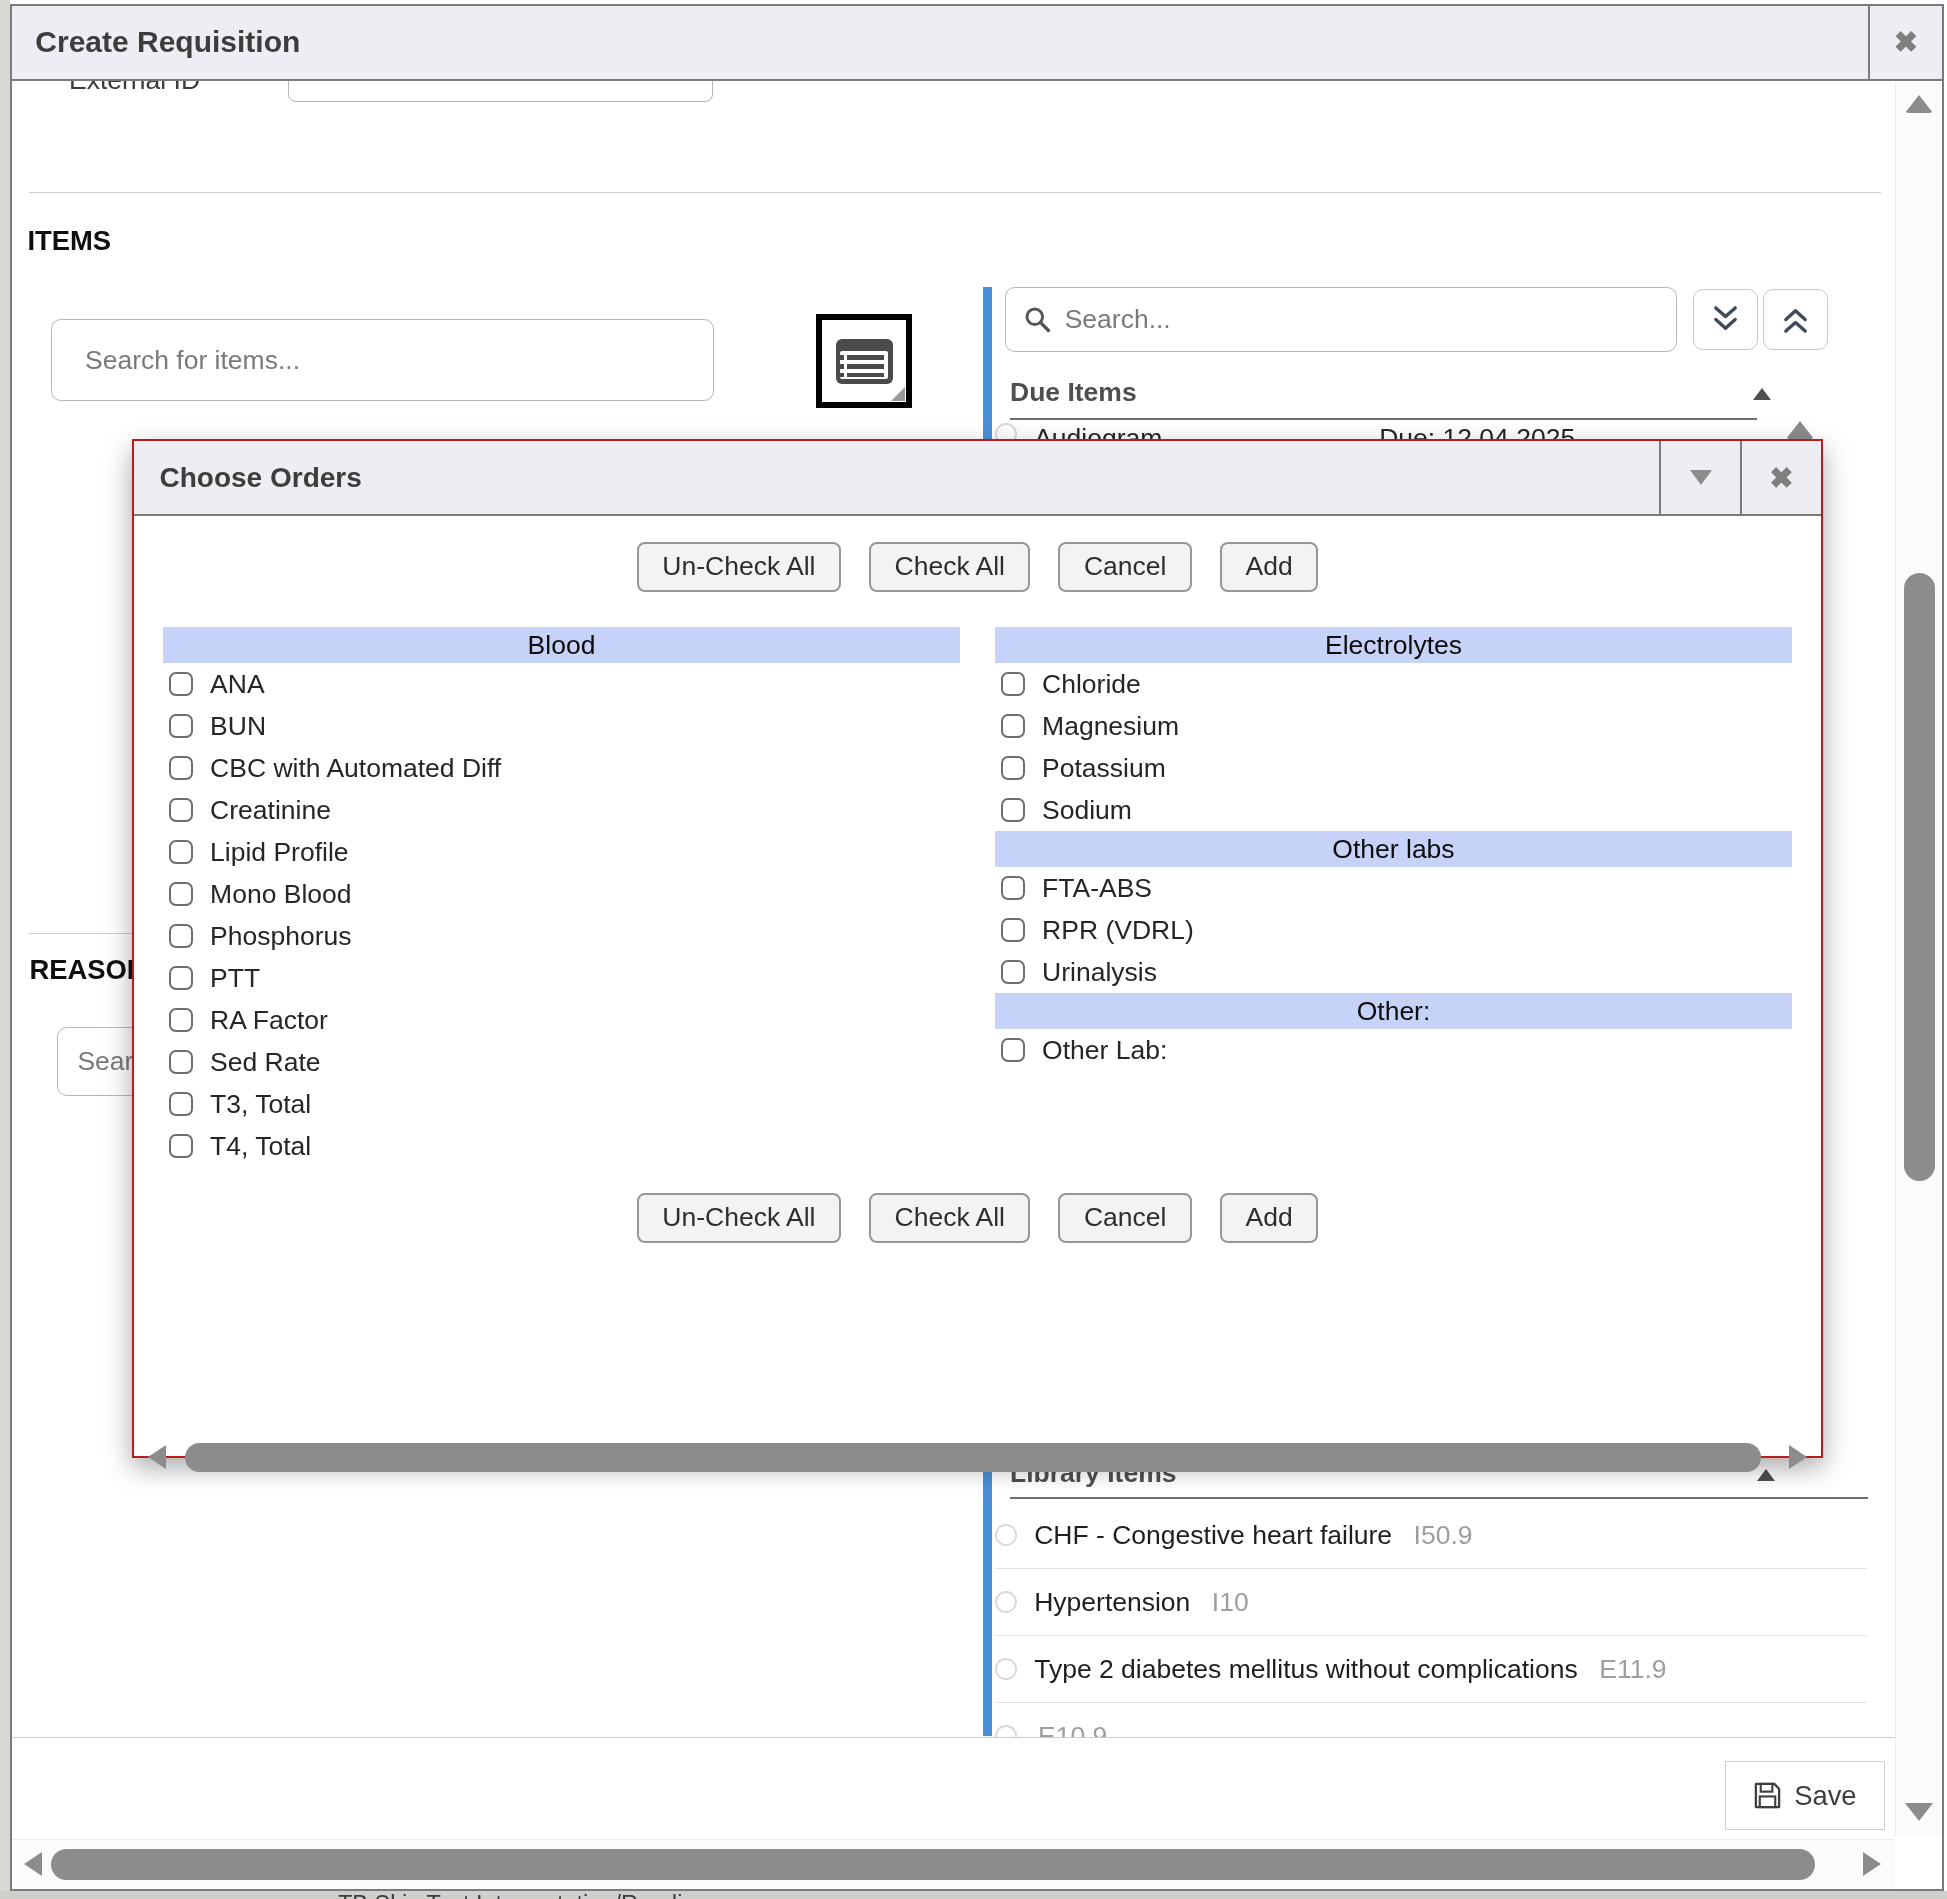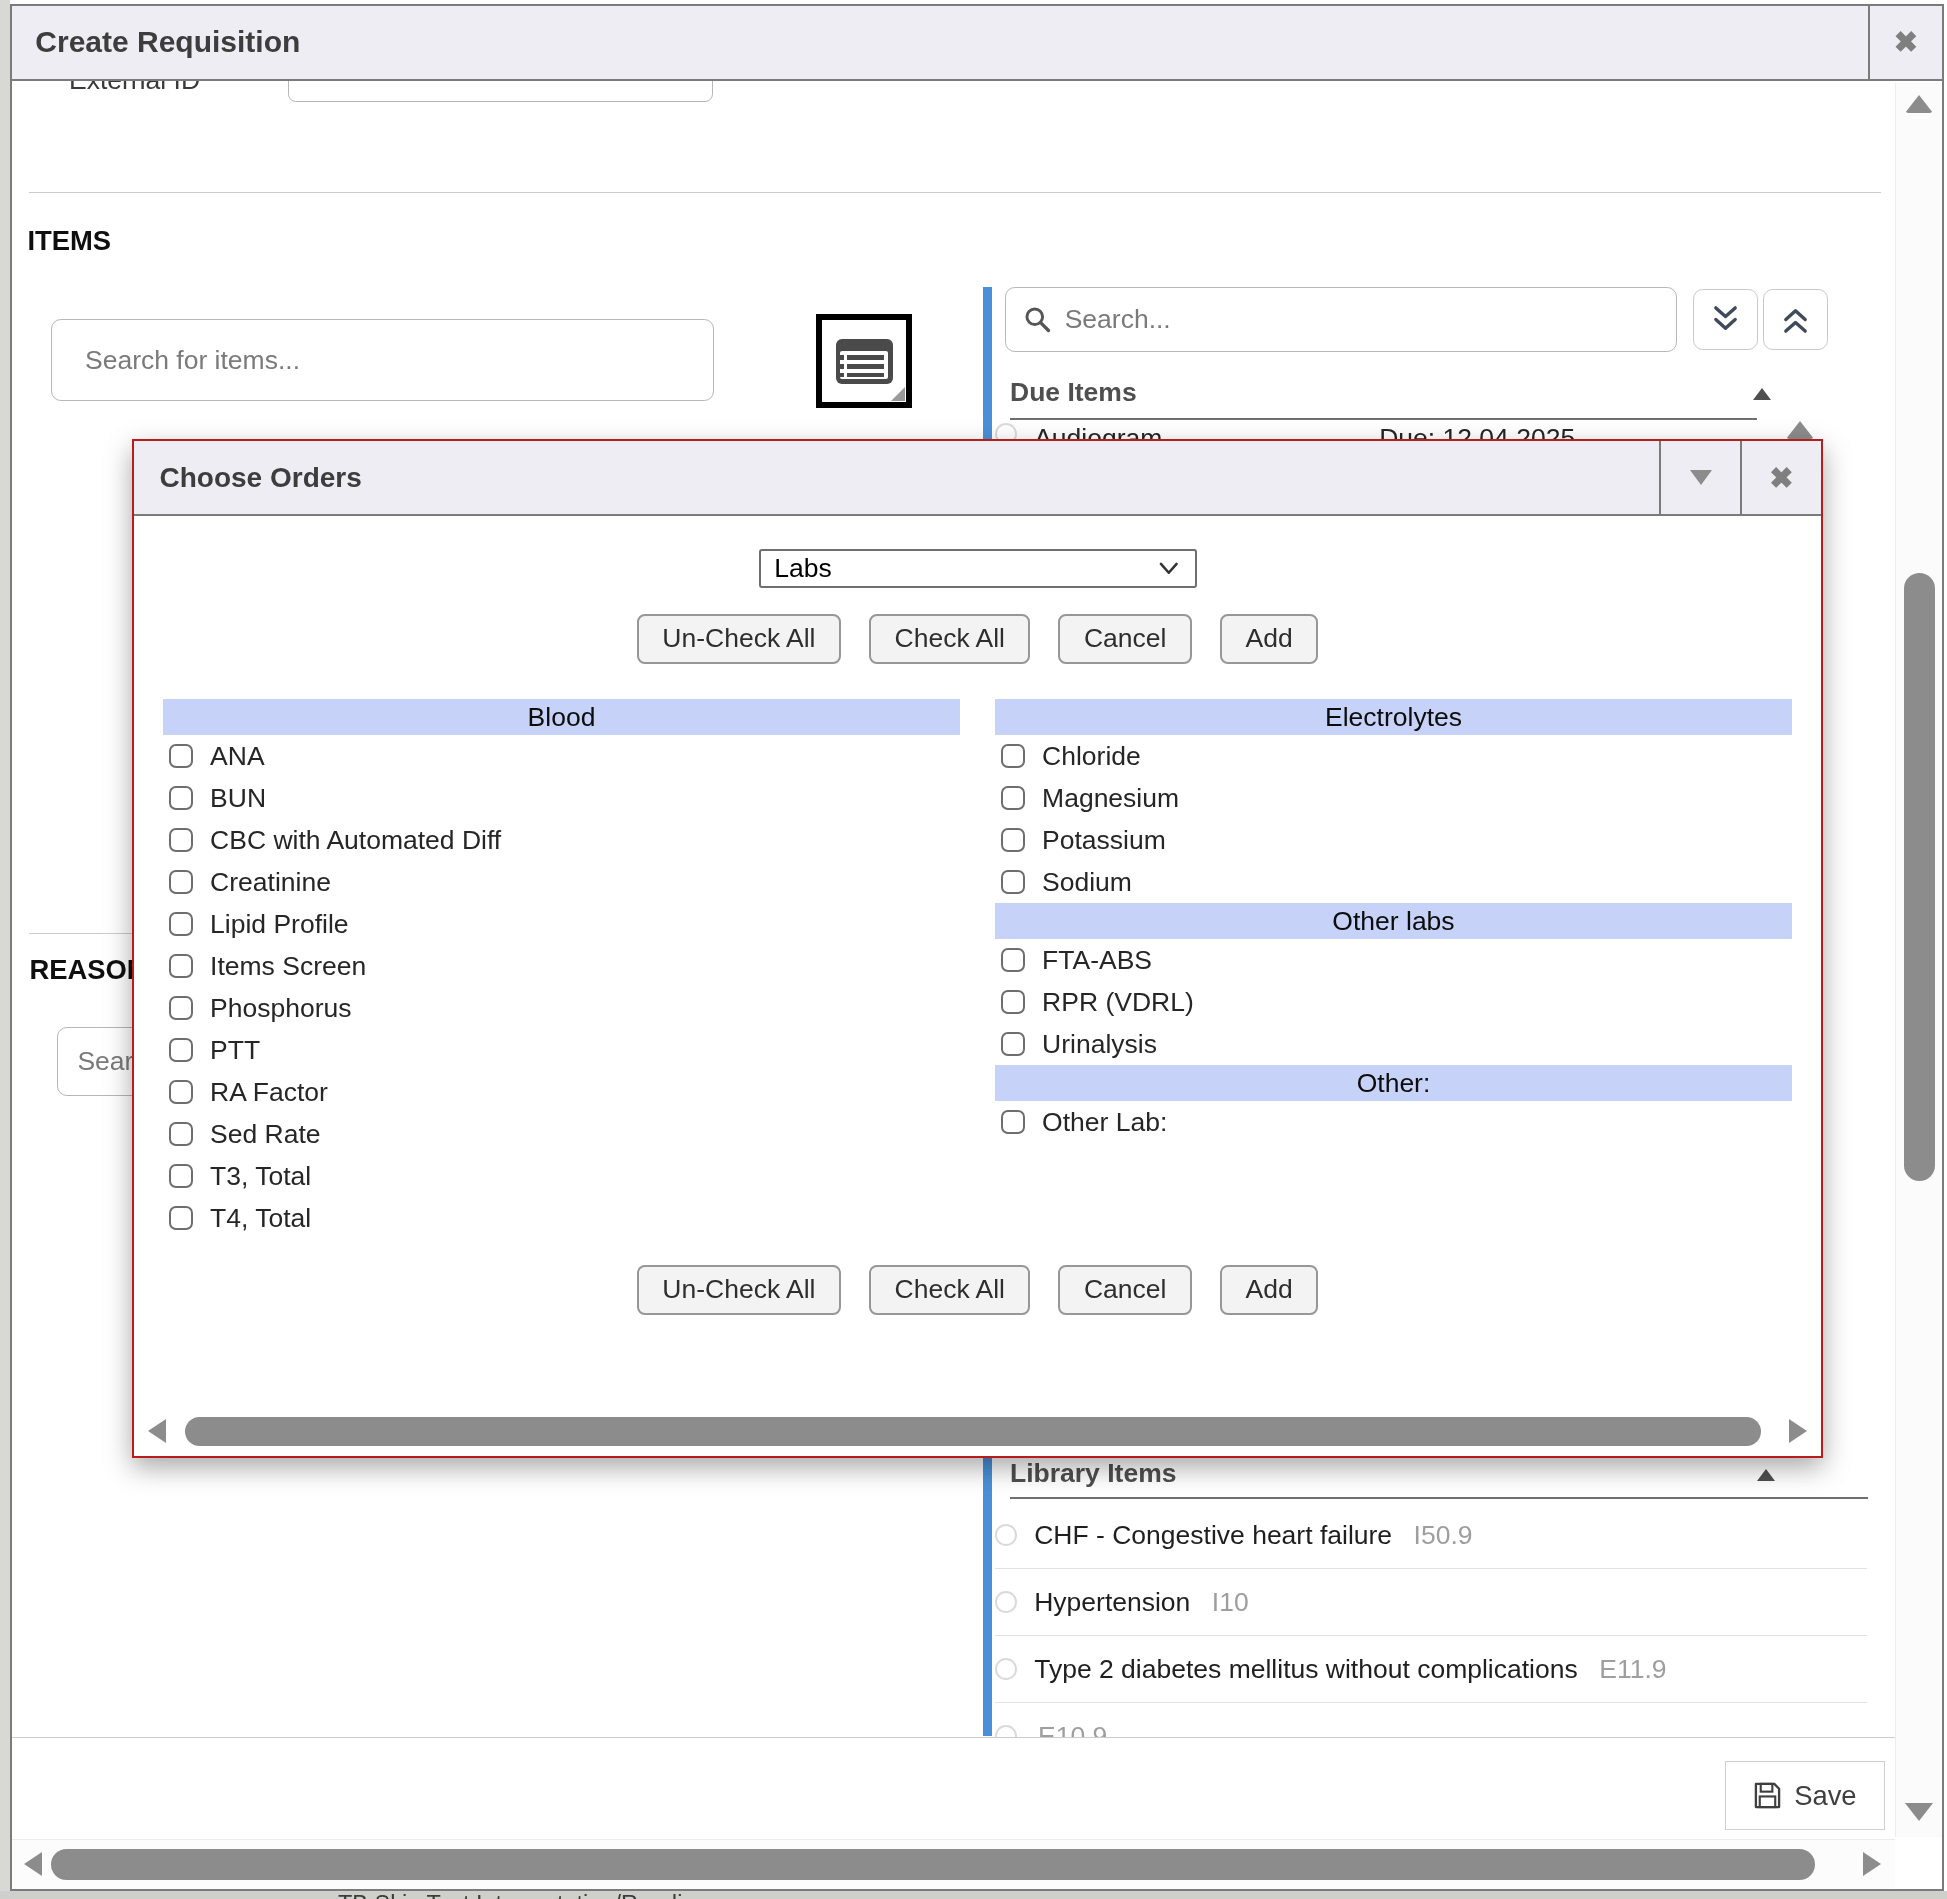--- a/index.html
+++ b/index.html
@@ -262,28 +262,20 @@
       <span class="title">Choose Orders</span>
       <span class="m-ctrl m-min">
         <span class="tri tri-down-min"></span>
       </span>
       <span class="m-ctrl m-close">
         <span class="x-glyph">✖</span>
       </span>
     </div>
 
     <div class="m-body">
-      <div class="sel-row">
-        <span class="sel">
-          <span class="val">Labs</span>
-          <svg width="23.5" height="15.7" viewBox="0 0 24 16">
-            <path d="M4 3 L12 12 L20 3" fill="none" stroke="#333" stroke-width="2.6" stroke-linecap="round" stroke-linejoin="round"></path>
-          </svg>
-        </span>
-      </div>
 
       <div class="btn-row" id="btn-row-top"><button class="ui-btn">Un-Check All</button><button class="ui-btn">Check All</button><button class="ui-btn">Cancel</button><button class="ui-btn">Add</button></div>
 
       <div class="cols">
         <div class="col" id="col-left">
             <div class="band">Blood</div>
             <label class="chk-row">
               <span class="chk"></span>
               <span class="chk-label">ANA</span>
             </label>
@@ -298,21 +290,21 @@
             <label class="chk-row">
               <span class="chk"></span>
               <span class="chk-label">Creatinine</span>
             </label>
             <label class="chk-row">
               <span class="chk"></span>
               <span class="chk-label">Lipid Profile</span>
             </label>
             <label class="chk-row">
               <span class="chk"></span>
-              <span class="chk-label">Items Screen</span>
+              <span class="chk-label">Mono Blood</span>
             </label>
             <label class="chk-row">
               <span class="chk"></span>
               <span class="chk-label">Phosphorus</span>
             </label>
             <label class="chk-row">
               <span class="chk"></span>
               <span class="chk-label">PTT</span>
             </label>
             <label class="chk-row">

